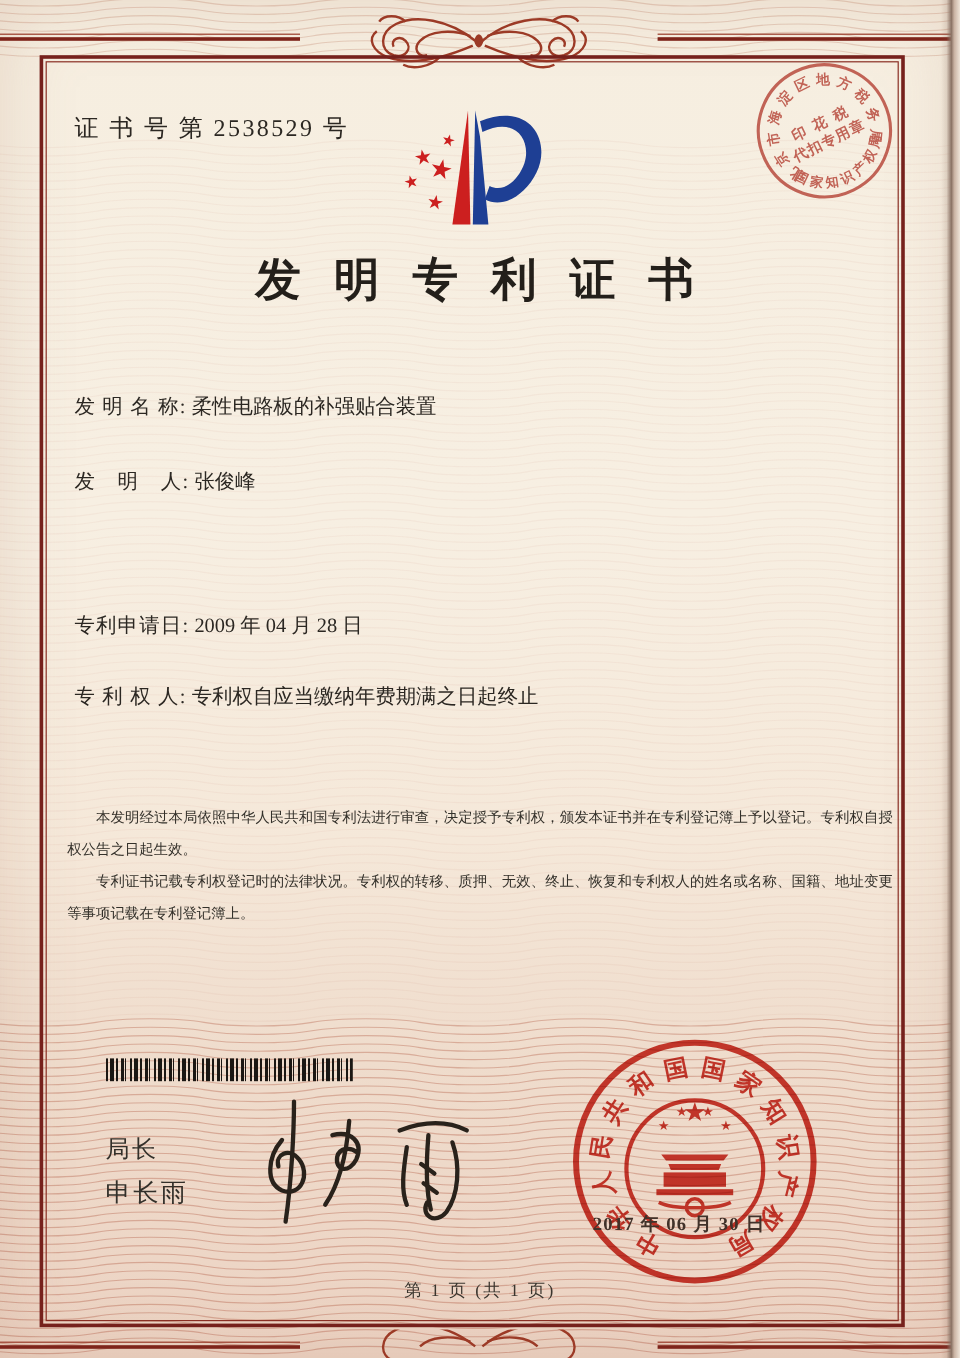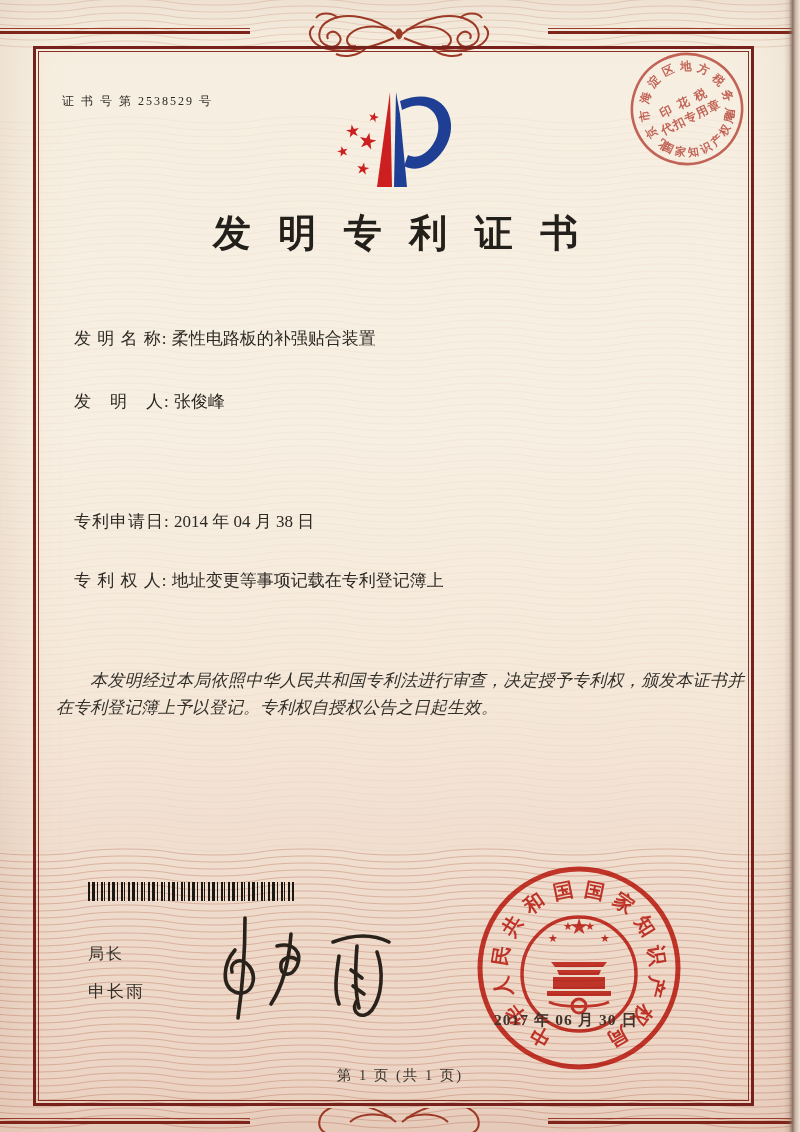--- a/index.html
+++ b/index.html
@@ -15,38 +15,38 @@
   
   .rule{position:absolute;height:6px;}
   .rule .t{height:1px;background:#9a3a28;margin-bottom:2px;}
   .rule .b{height:3px;background:#7e241a;}
   
   .frame{
     position:absolute; left:33px; top:46px; width:721px; height:1060px;
     border:3px solid #76211c; box-sizing:border-box;
   }
   .frame .inner{position:absolute; inset:2px; border:1px solid #8a2f24;}
-  .certno{position:absolute; left:62px; top:93px; font-size:12px; letter-spacing:2px; color:#2b2722;}
+  .certno{position:absolute; left:62px; top:93px; font-size:20px; letter-spacing:2px; color:#2b2722;}
   .title{position:absolute; left:0; top:208px; width:800px; text-align:center;
     font-size:38px; font-weight:bold; letter-spacing:9px; color:#231f1a;}
-  .field{position:absolute; left:62px; font-size:17px; color:#2b2722; white-space:nowrap;margin-left:12px;}
+  .field{position:absolute; left:62px; font-size:17px; color:#2b2722; white-space:nowrap;}
   .field .lab{letter-spacing:1px;}
-  .paras{position:absolute; left:56px; top:668px; width:688px; font-size:17px;
-    line-height:26.5px; text-align:justify; color:#33302a;font-style:italic;}
+  .paras{position:absolute; left:56px; top:668px; width:688px; font-size:12px;
+    line-height:26.5px; text-align:justify; color:#33302a;}
   .paras p{margin:0; text-indent:2em;}
   .barcode{position:absolute; left:88px; top:882px; width:206px; height:19px;
     background:repeating-linear-gradient(90deg,
       #1b1713 0 2px, rgba(0,0,0,0) 2px 4px,
       #1b1713 4px 7px, rgba(0,0,0,0) 7px 9px,
       #1b1713 9px 10px, rgba(0,0,0,0) 10px 13px,
       #1b1713 13px 15px, rgba(0,0,0,0) 15px 16px,
       #1b1713 16px 17px, rgba(0,0,0,0) 17px 20px);
   }
-  .sig-title{position:absolute; left:88px; top:944px; font-size:16px; color:#33302a; letter-spacing:2px;}
-  .sig-name{position:absolute; left:88px; top:980px; font-size:17px; color:#33302a; letter-spacing:2px;}
+  .sig-title{position:absolute; left:88px; top:944px; font-size:20px; color:#33302a; letter-spacing:2px;}
+  .sig-name{position:absolute; left:88px; top:980px; font-size:21px; color:#33302a; letter-spacing:2px;}
   .seal-date{position:absolute; left:494px; top:1010px; width:160px; font-size:15.5px;
     font-weight:bold; color:#41322a; letter-spacing:1px; z-index:6;}
   .footer{position:absolute; left:0; top:1066px; width:800px; text-align:center;
     font-size:14.5px; letter-spacing:2px; color:#3a352e;}
   .edge{position:absolute; right:0; top:0; width:16px; height:1132px;
     background:linear-gradient(90deg, rgba(0,0,0,0) 0%, rgba(120,90,75,.15) 30%, #8a7264 55%, #c9b2a2 70%, #efe4d8 100%);}
   .waves{mix-blend-mode:multiply;}
 </style>
 </head>
 <body>
@@ -307,29 +307,30 @@
   <div class="field" style="top:327px">
     <span class="lab">发 明 名 称:</span>
     <span>柔性电路板的补强贴合装置</span>
   </div>
   <div class="field" style="top:390px">
     <span class="lab">发　明　人:</span>
     <span>张俊峰</span>
   </div>
   <div class="field" style="top:510px">
     <span class="lab">专利申请日:</span>
-    <span>2014 年 04 月 38 日</span>
+    <span>2009 年 04 月 28 日</span>
   </div>
   <div class="field" style="top:569px">
     <span class="lab">专 利 权 人:</span>
-    <span>地址变更等事项记载在专利登记簿上</span>
+    <span>专利权自应当缴纳年费期满之日起终止</span>
   </div>
 
   <div class="paras">
     <p>本发明经过本局依照中华人民共和国专利法进行审查，决定授予专利权，颁发本证书并在专利登记簿上予以登记。专利权自授权公告之日起生效。</p>
+    <p>专利证书记载专利权登记时的法律状况。专利权的转移、质押、无效、终止、恢复和专利权人的姓名或名称、国籍、地址变更等事项记载在专利登记簿上。</p>
   </div>
 
   <div class="barcode"></div>
 
   <div class="sig-title">局长</div>
   <div class="sig-name">申长雨</div>
   <svg class="abs" style="left:205px;top:912px;" width="215" height="110" viewBox="0 0 215 110">
     <g stroke="#29221b" stroke-width="3.6" fill="none" stroke-linecap="round" stroke-linejoin="round">
       <path d="M30,38 C18,52 16,74 30,80 C46,86 54,66 44,54 C36,44 24,50 27,60"></path>
       <path d="M40,6 C40,30 38,72 33,106"></path>

